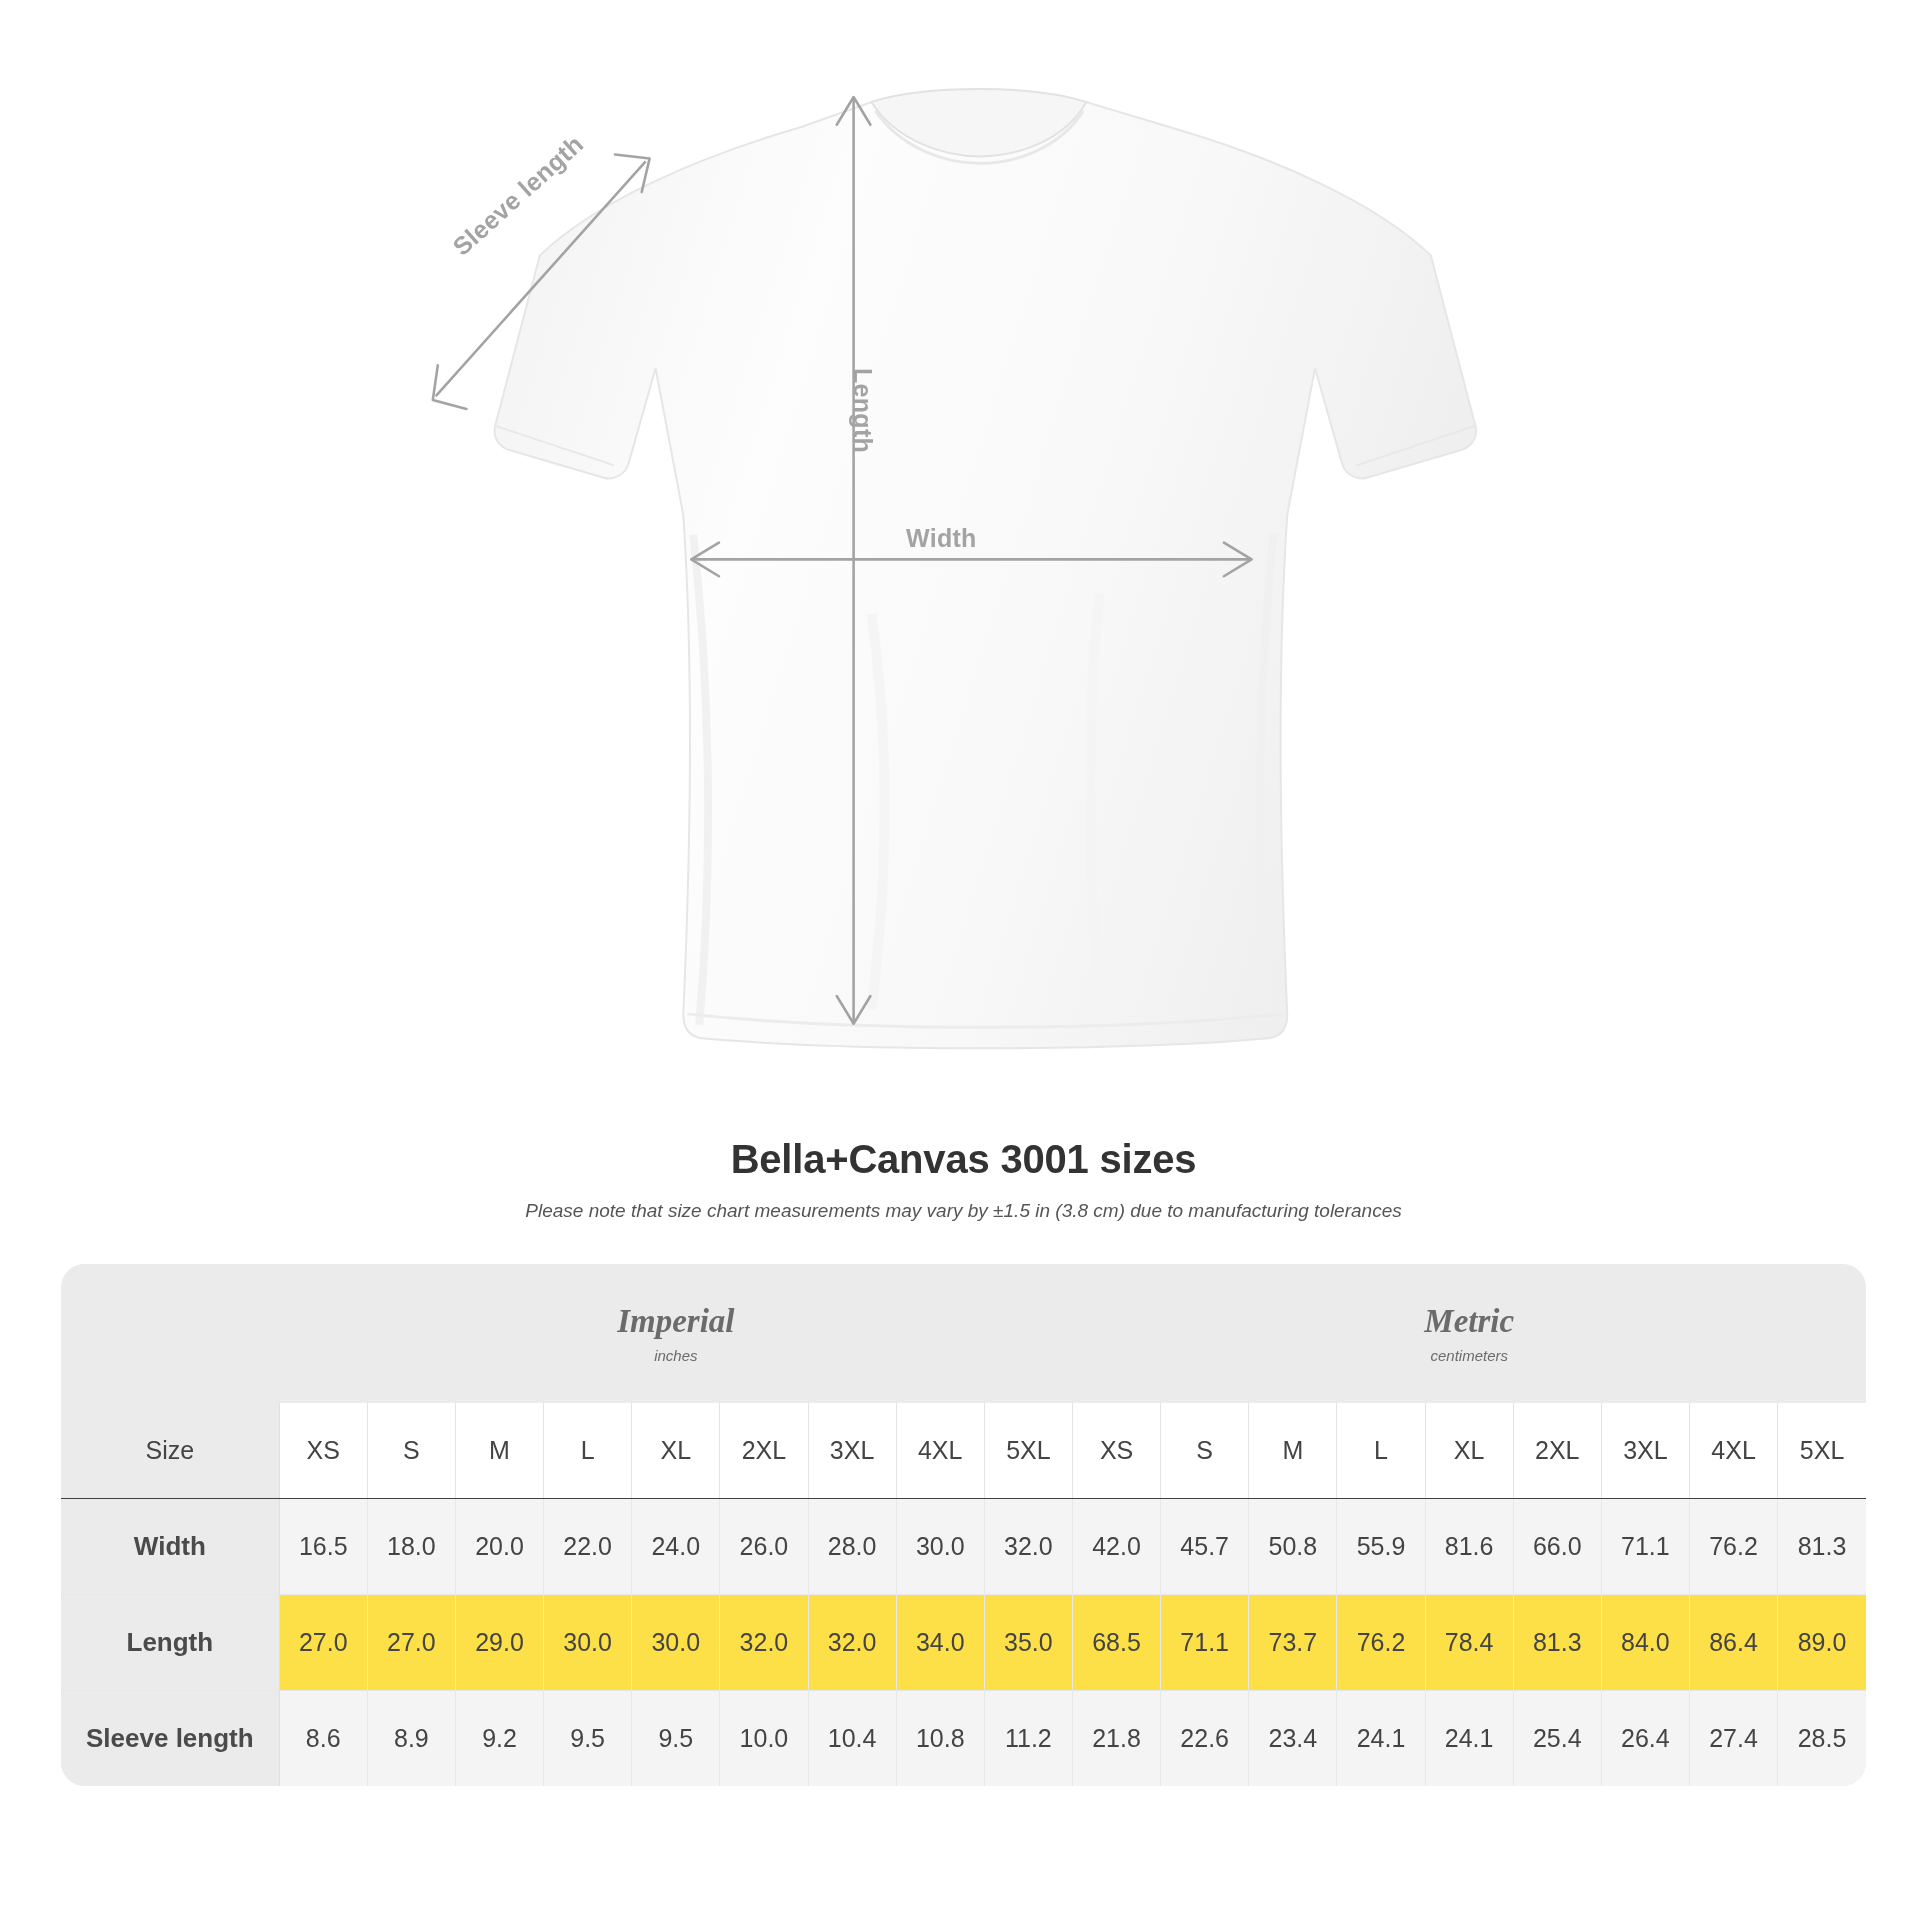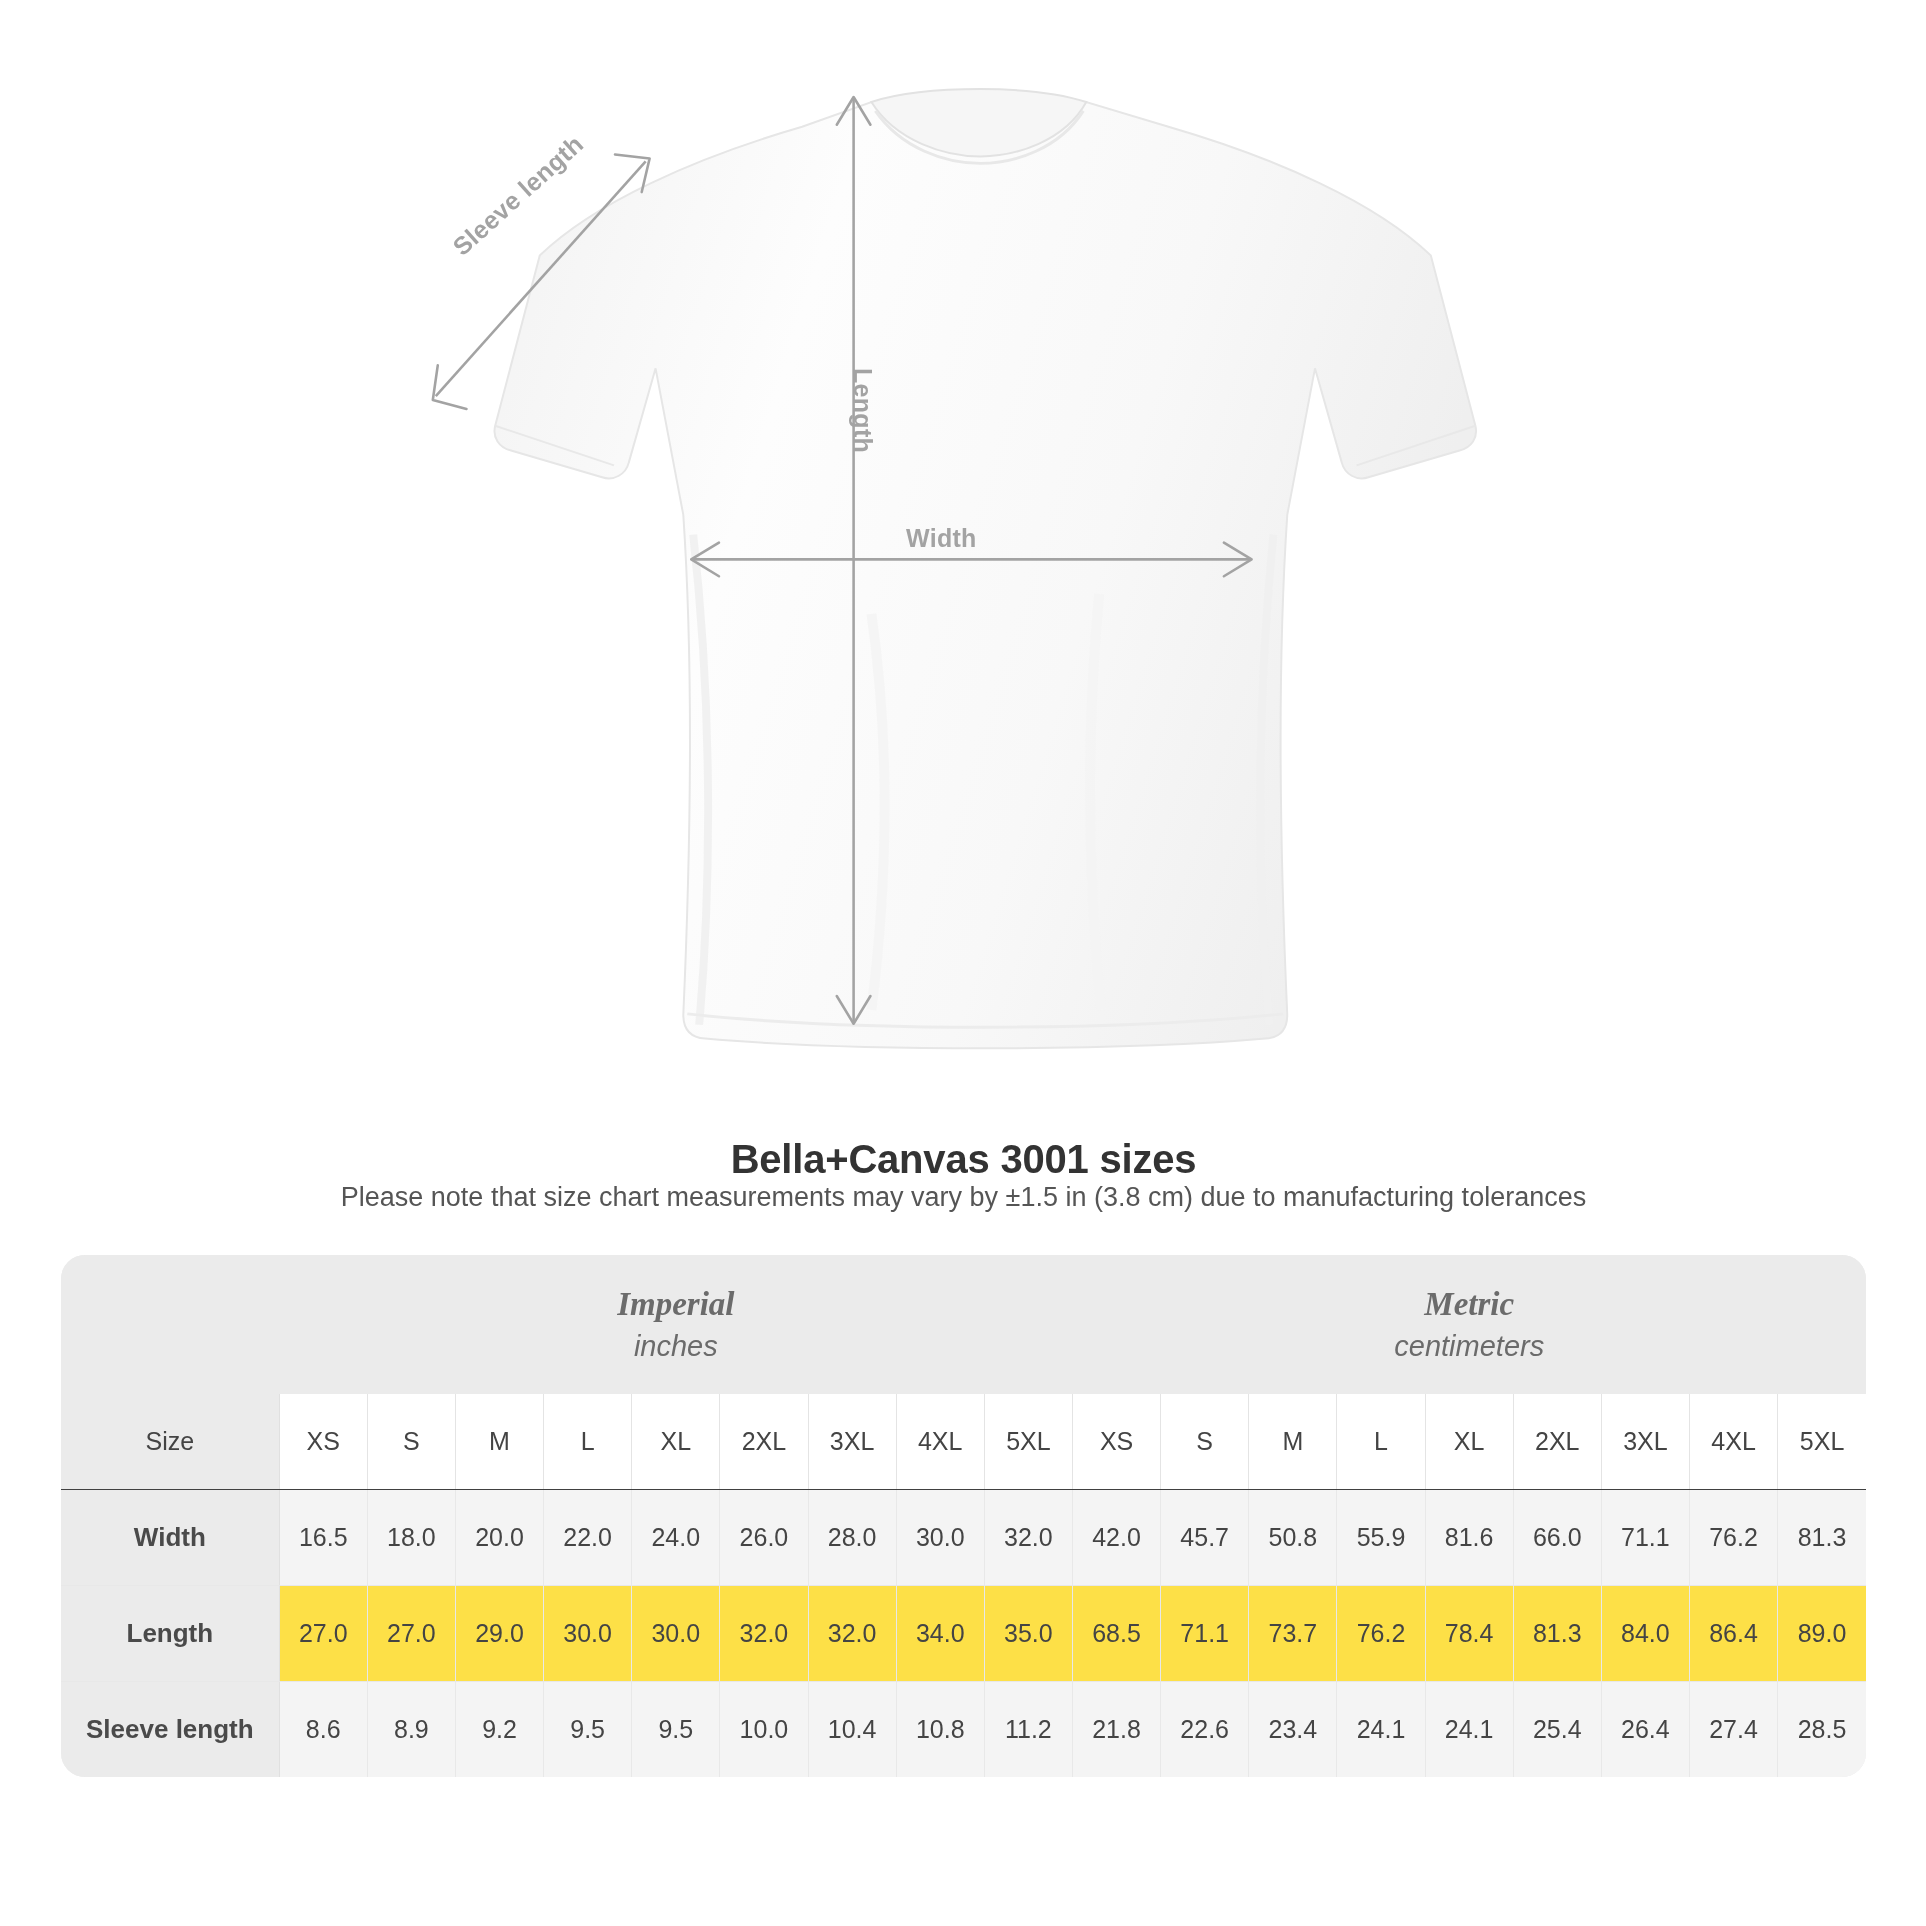--- a/index.html
+++ b/index.html
@@ -58,21 +58,23 @@
     text-align: center;
     margin-top: 38px;
   }
   .chart-title {
     font-size: 40px;
     font-weight: bold;
     color: #333333;
     letter-spacing: -0.2px;
   }
   .chart-note {
-    font-size: 27px;
+    margin-top: 18px;
+    font-size: 19px;
+    font-style: italic;
     color: #555555;
   }
 
   
   .table-wrap {
     margin: 42px 61px 0 61px;
     border-radius: 24px;
     overflow: hidden;
     background: #ebebeb;
   }
@@ -97,21 +99,21 @@
   }
   .unit-name {
     font-size: 33px;
     font-weight: bold;
     font-style: italic;
     color: #6b6b6b;
     line-height: 1.15;
     font-family: Liberation Serif, serif;
   }
   .unit-sub {
-    font-size: 29px;
+    font-size: 15px;
     font-style: italic;
     color: #6b6b6b;
     margin-top: 6px;
   }
   
   .head-row td {
     height: 95px;
     background: #ffffff;
     border-right: 1px solid #e4e4e4;
     border-bottom: 1px solid #404040;

